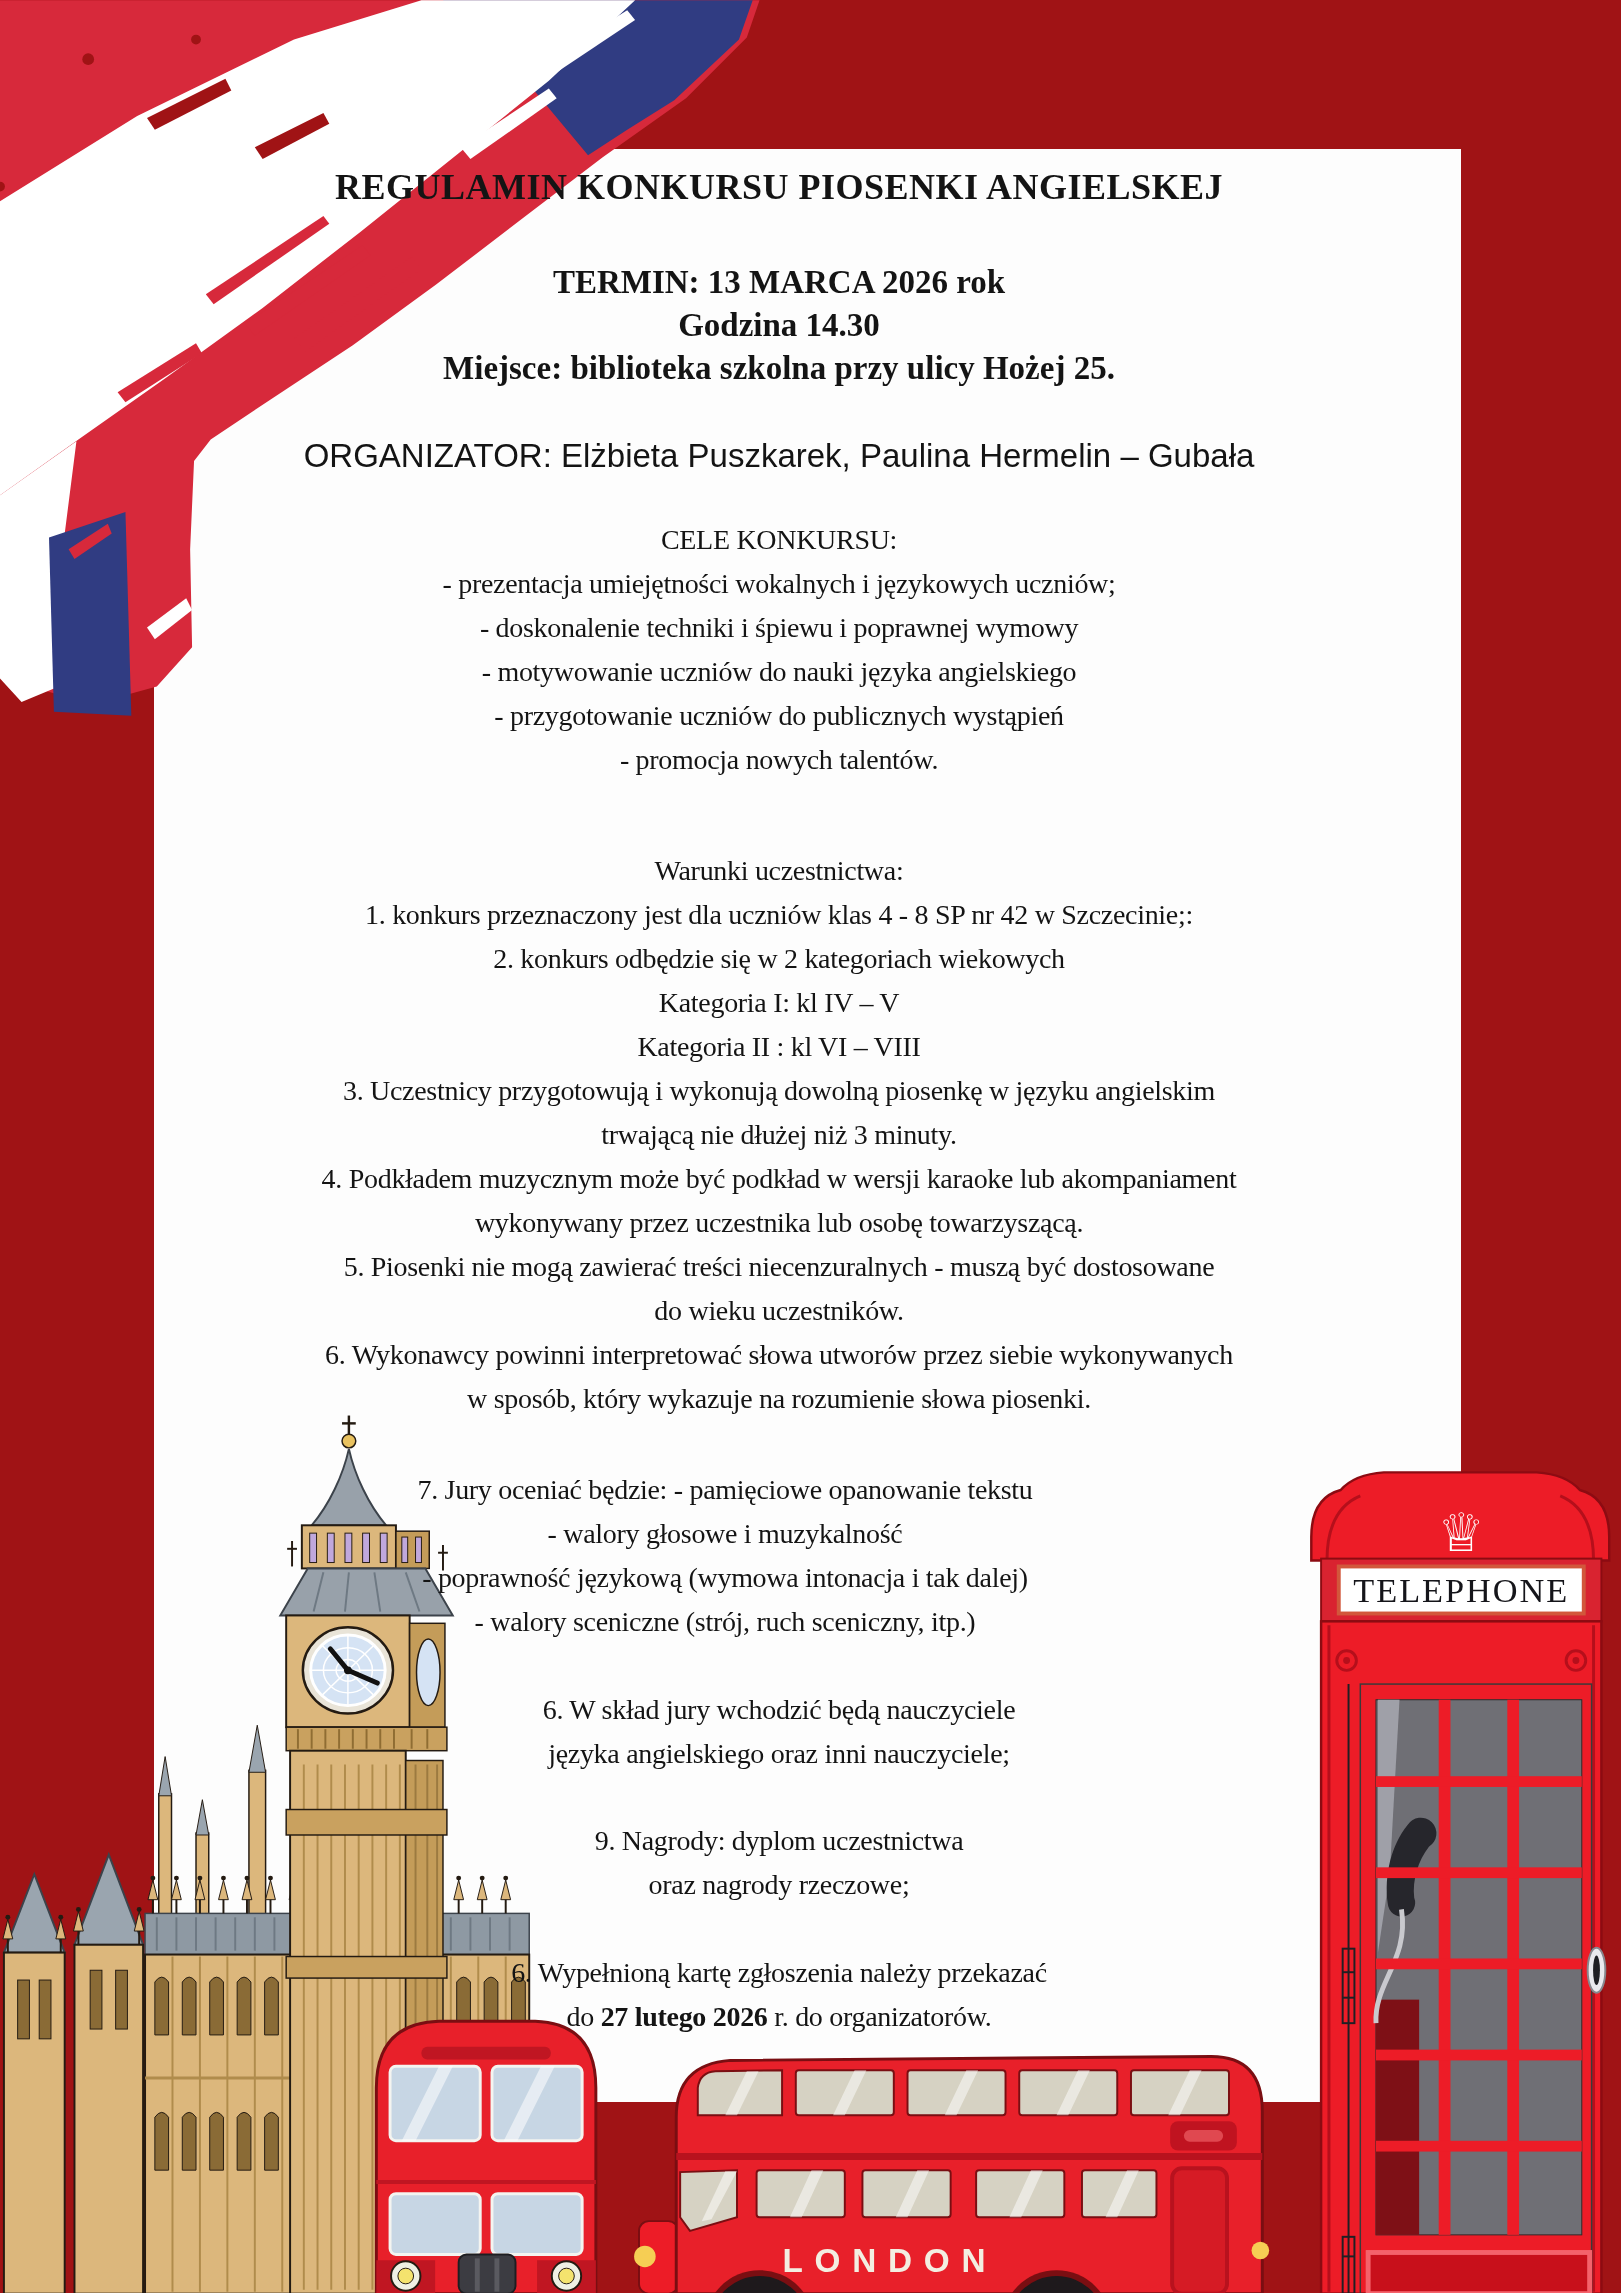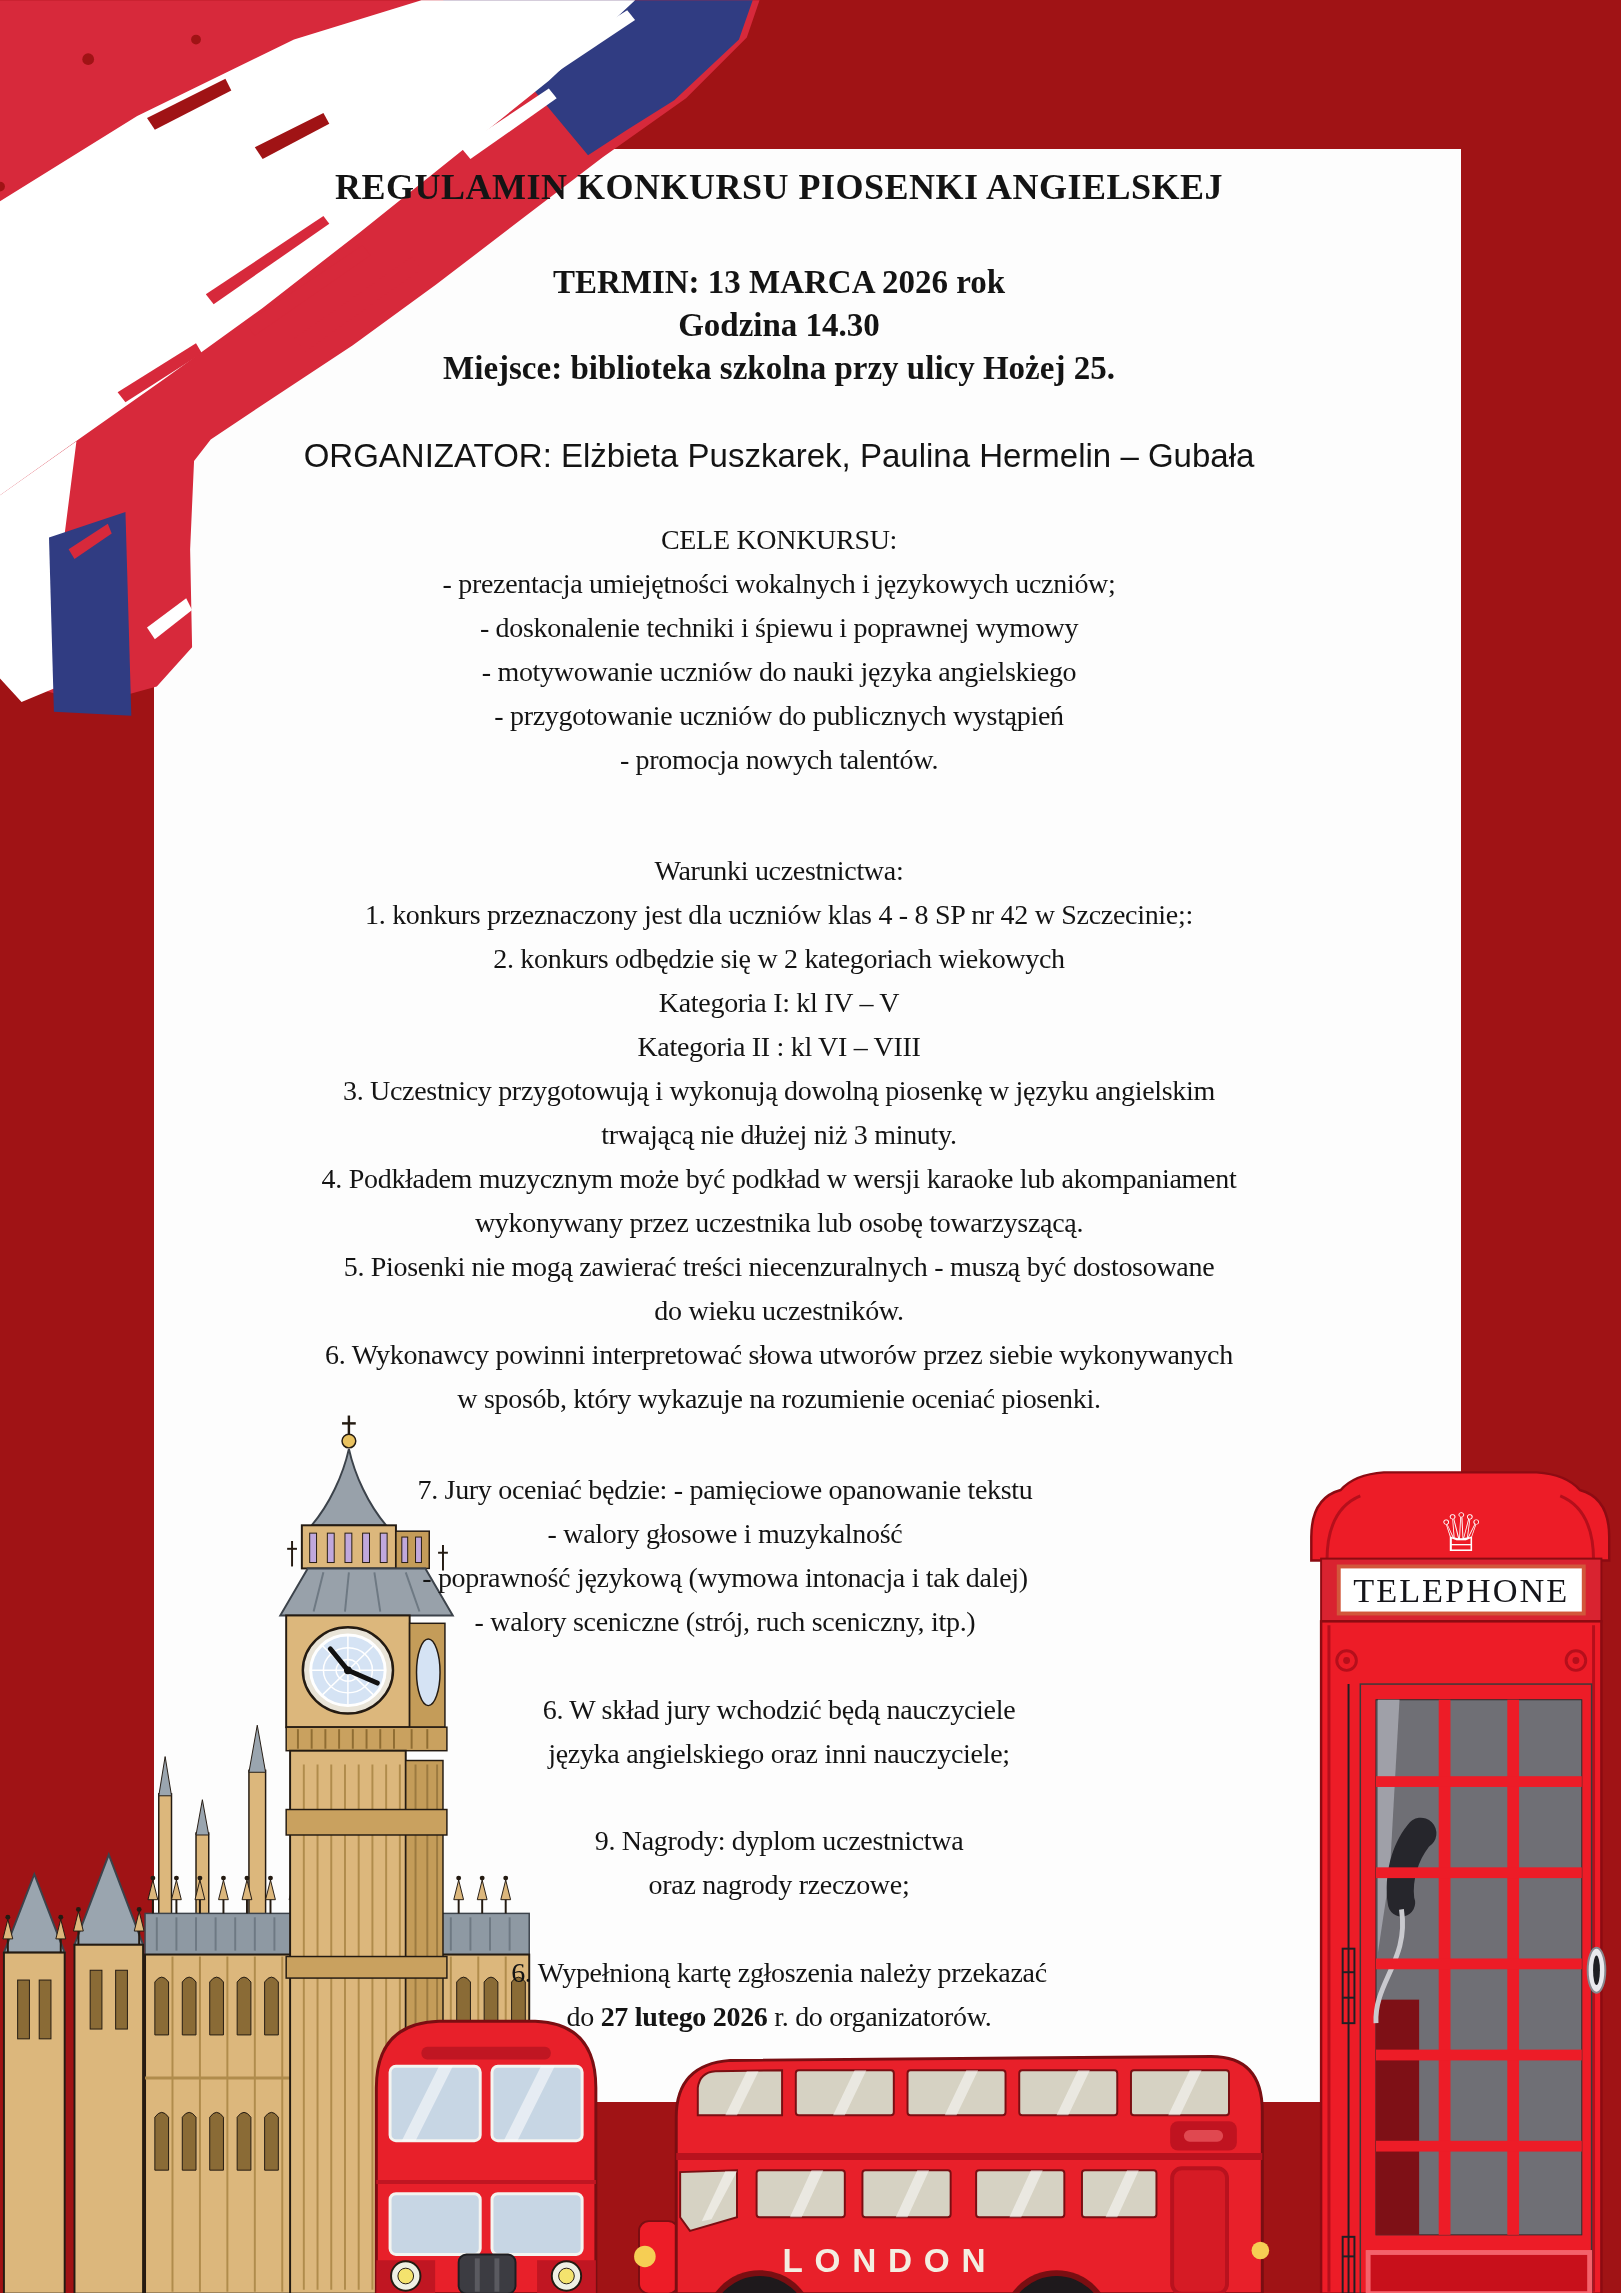--- a/index.html
+++ b/index.html
@@ -372,21 +372,21 @@
     <div class="line">2. konkurs odbędzie się w 2 kategoriach wiekowych</div>
     <div class="line">Kategoria I: kl IV – V</div>
     <div class="line">Kategoria II : kl VI – VIII</div>
     <div class="line">3. Uczestnicy przygotowują i wykonują dowolną piosenkę w języku angielskim</div>
     <div class="line">trwającą nie dłużej niż 3 minuty.</div>
     <div class="line">4. Podkładem muzycznym może być podkład w wersji karaoke lub akompaniament</div>
     <div class="line">wykonywany przez uczestnika lub osobę towarzyszącą.</div>
     <div class="line">5. Piosenki nie mogą zawierać treści niecenzuralnych - muszą być dostosowane</div>
     <div class="line">do wieku uczestników.</div>
     <div class="line">6. Wykonawcy powinni interpretować słowa utworów przez siebie wykonywanych</div>
-    <div class="line">w sposób, który wykazuje na rozumienie oceniać piosenki.</div>
+    <div class="line">w sposób, który wykazuje na rozumienie słowa piosenki.</div>
   </div>
 
   <div class="block body-text jury-shift" style="top:1319px">
     <div class="line">7. Jury oceniać będzie: - pamięciowe opanowanie tekstu</div>
     <div class="line">- walory głosowe i muzykalność</div>
     <div class="line">- poprawność językową (wymowa intonacja i tak dalej)</div>
     <div class="line">- walory sceniczne (strój, ruch sceniczny, itp.)</div>
   </div>
 
   <div class="block body-text" style="top:1539px">

